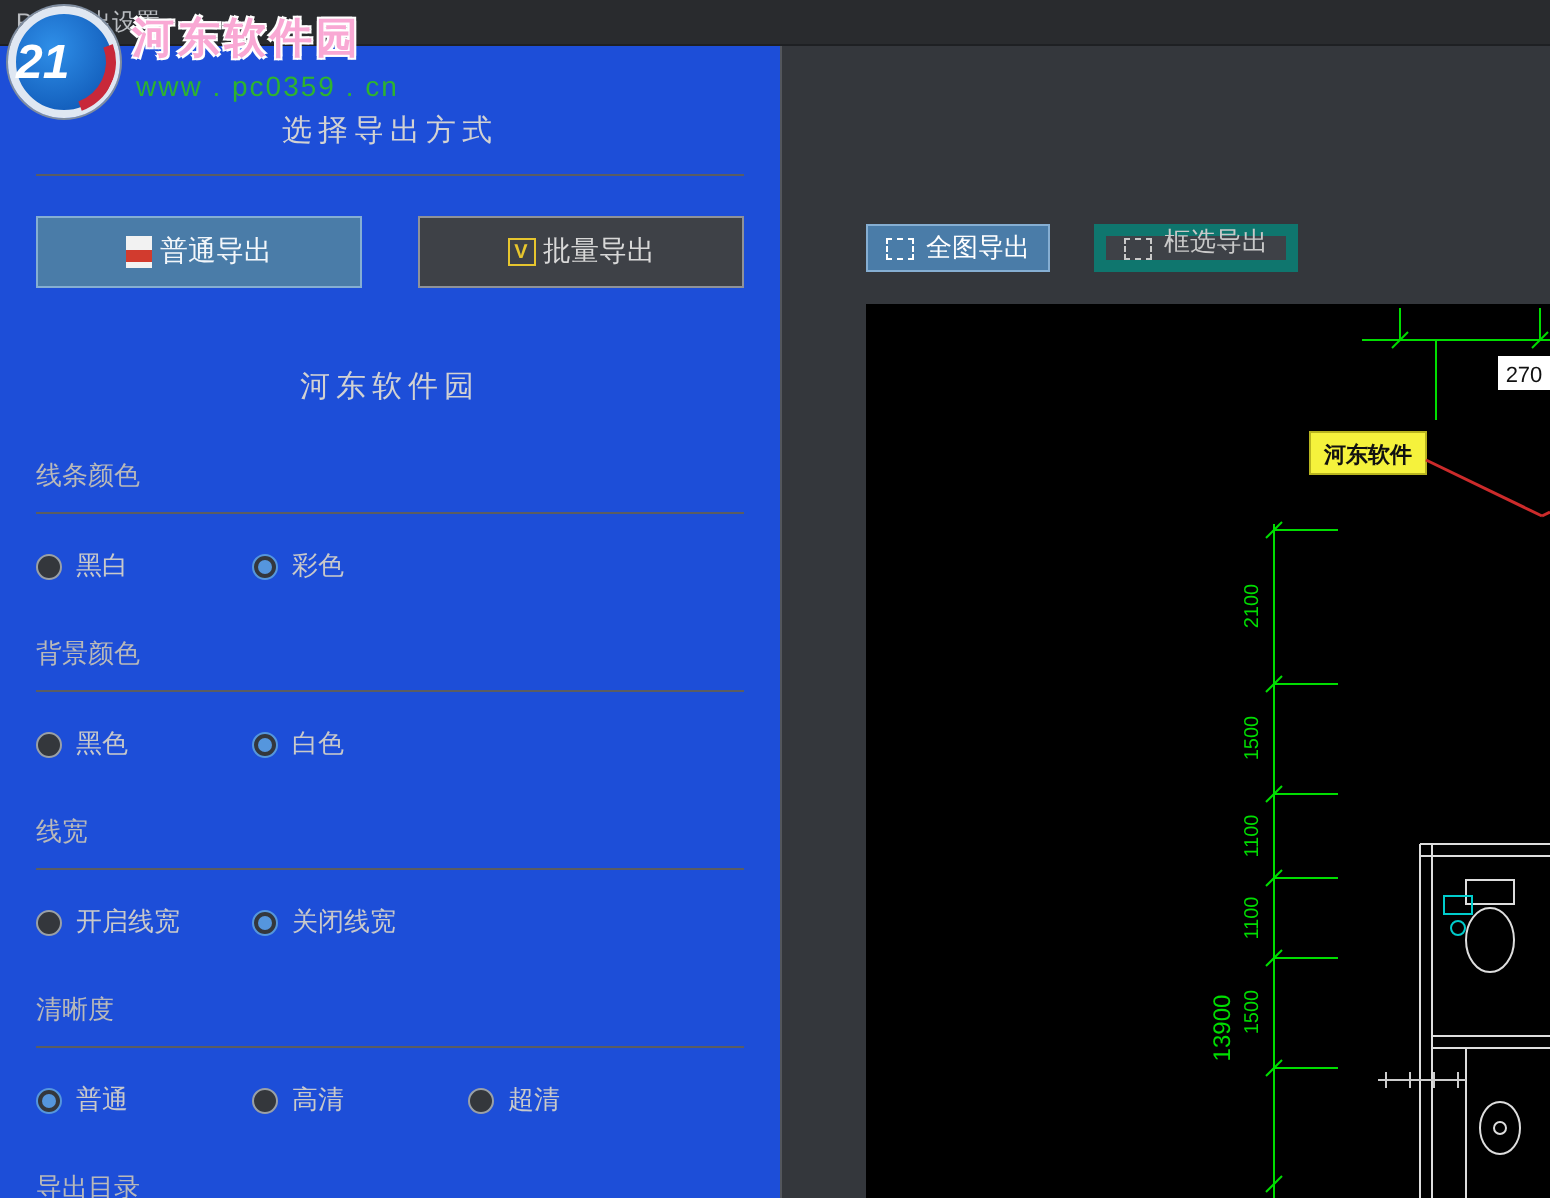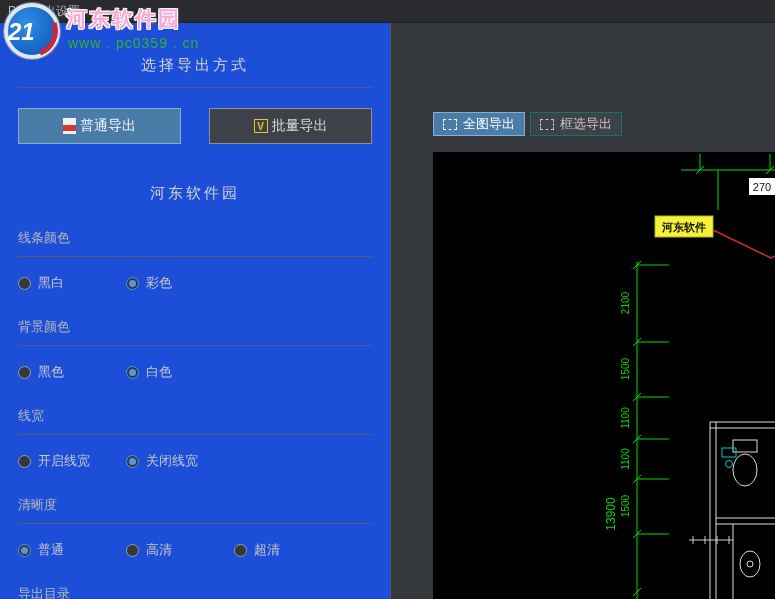--- a/index.html
+++ b/index.html
@@ -51,25 +51,25 @@
   .group .hr { margin-top:9px; }
   .radio-row { display:flex; margin-top:17px; }
   .radio-opt { display:flex; align-items:center; min-width:108px; font-size:13px;
     color:#c9c9c9; }
   .radio { width:13px; height:13px; border-radius:50%; border:1px solid #9aa0a6;
     margin-right:7px; position:relative; box-sizing:border-box; background:#34373c; }
   .radio.sel { border-color:#5596dd; }
   .radio.sel::after { content:""; position:absolute; left:2px; top:2px; width:7px;
     height:7px; border-radius:50%; background:#5596dd; }
   
-  .tabs { position:absolute; left:433px; top:112px; display:flex; gap:5px; z-index:2; }
+  .tabs { position:absolute; left:433px; top:112px; display:flex; gap:22px; z-index:2; }
   .tab { height:24px; padding:0 9px; display:flex; align-items:center; gap:6px;
     font-size:13px; box-sizing:border-box; }
   .tab.active { background:#4a7ca8; border:1px solid #85aed2; color:#ffffff; }
-  .tab.inactive { background:#3e4147; border:1px solid #0f766e; color:#c9c9c9; }
+  .tab.inactive { background:#3e4147; border:6px solid #0f766e; color:#c9c9c9;align-items:flex-end; }
   .frame-icon { width:12px; height:9px; border:1px dashed currentColor; }
   .preview { position:absolute; left:433px; top:152px; width:342px; height:447px;
     background:#000000;text-align:center; }
   .preview svg { position:absolute; left:0; top:0; }
 </style>
 </head>
 <body>
 
 <div class="titlebar">
   <div class="title">PDF导出设置</div>

